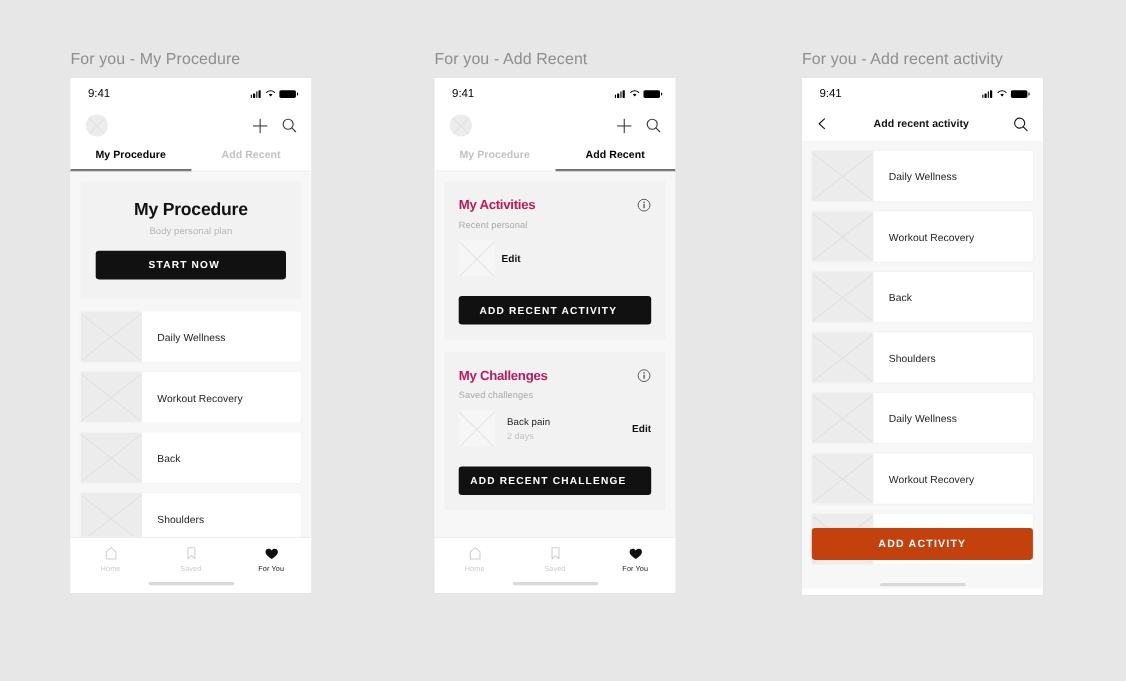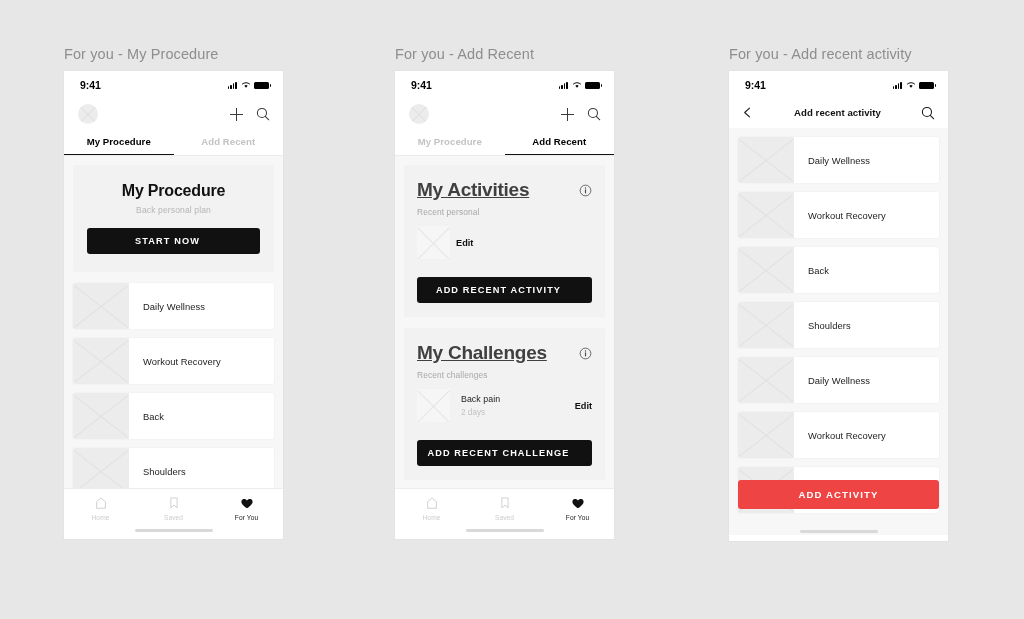--- a/index.html
+++ b/index.html
@@ -55,21 +55,21 @@
     height: 26px;
     display: flex;
     align-items: center;
     justify-content: space-between;
     padding: 2px 14px 0 16px;
     box-sizing: border-box;
     background: #fff;
   }
   .status-time {
     font-size: 10.5px;
-    font-weight: bold;
+    font-weight: normal;
     color: #000;
     letter-spacing: -0.1px;
   }
   .status-icons {
     display: flex;
     align-items: flex-end;
     gap: 3.5px;
   }
   .sig { display: flex; align-items: flex-end; gap: 1px; height: 8px; }
   .sig i { display: block; width: 1.6px; background: #000; border-radius: 0.4px; }
@@ -212,21 +212,21 @@
     font-weight: bold;
     letter-spacing: 1.1px;
     padding: 8px 12px 8px 0;
     text-align: center;
     cursor: pointer;
   }
   .btn-gray {
     display: block;
     width: 100%;
     box-sizing: border-box;
-    background: #ef4444;
+    background: #c2410c;
     color: #ffffff;
     border: 0;
     border-radius: 3px;
     font-family: "Liberation Sans", sans-serif;
     font-size: 9.6px;
     font-weight: bold;
     letter-spacing: 1.1px;
     padding: 9px 0;
     text-align: center;
     cursor: pointer;
@@ -276,25 +276,24 @@
     background: #f2f2f2;
     padding: 14px 13px 14px 13px;
     border-radius: 1px;
   }
   .sec-head {
     display: flex;
     align-items: center;
     justify-content: space-between;
   }
   .sec-title {
-    font-size: 19px;
+    font-size: 12px;
     font-weight: bold;
-    color: #404040;
+    color: #be185d;
     letter-spacing: -0.25px;
-    text-decoration: underline;
   }
   .ic-info { width: 13px; height: 13px; display:block; }
   .sec-sub {
     font-size: 8.4px;
     color: #a8a8a8;
     margin-top: 6px;
     letter-spacing: 0.1px;
   }
 
   .entry {
@@ -446,21 +445,21 @@
 
       <div class="tabs">
         <div class="tab active">My Procedure</div>
         <div class="tab inactive">Add Recent</div>
       </div>
 
       <div class="body-area p1-body">
 
         <div class="hero">
           <div class="hero-title">My Procedure</div>
-          <div class="hero-sub">Back personal plan</div>
+          <div class="hero-sub">Body personal plan</div>
           <button class="btn-dark">START NOW</button>
         </div>
 
         <div class="row-list">
           <div class="row">
             <div class="row-thumb"></div>
             <div class="row-label">Daily Wellness</div>
           </div>
           <div class="row">
             <div class="row-thumb"></div>
@@ -564,21 +563,21 @@
 
         <div class="sec">
           <div class="sec-head">
             <div class="sec-title">My Challenges</div>
             <svg class="ic-info" viewBox="0 0 16 16">
               <circle cx="8" cy="8" r="6.6" fill="none" stroke="#4a4a4a" stroke-width="1"></circle>
               <circle cx="8" cy="4.9" r="0.85" fill="#4a4a4a"></circle>
               <rect x="7.3" y="6.6" width="1.4" height="5" rx="0.6" fill="#4a4a4a"></rect>
             </svg>
           </div>
-          <div class="sec-sub">Recent challenges</div>
+          <div class="sec-sub">Saved challenges</div>
 
           <div class="entry">
             <div class="entry-thumb"></div>
             <div class="entry-text">
               <div class="entry-title">Back pain</div>
               <div class="entry-meta">2 days</div>
             </div>
             <div class="entry-edit">Edit</div>
           </div>
 

